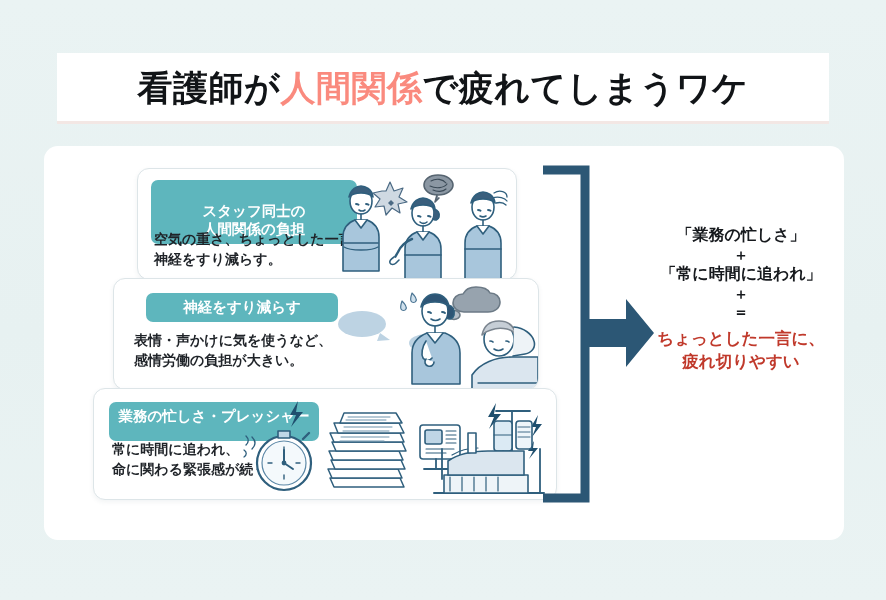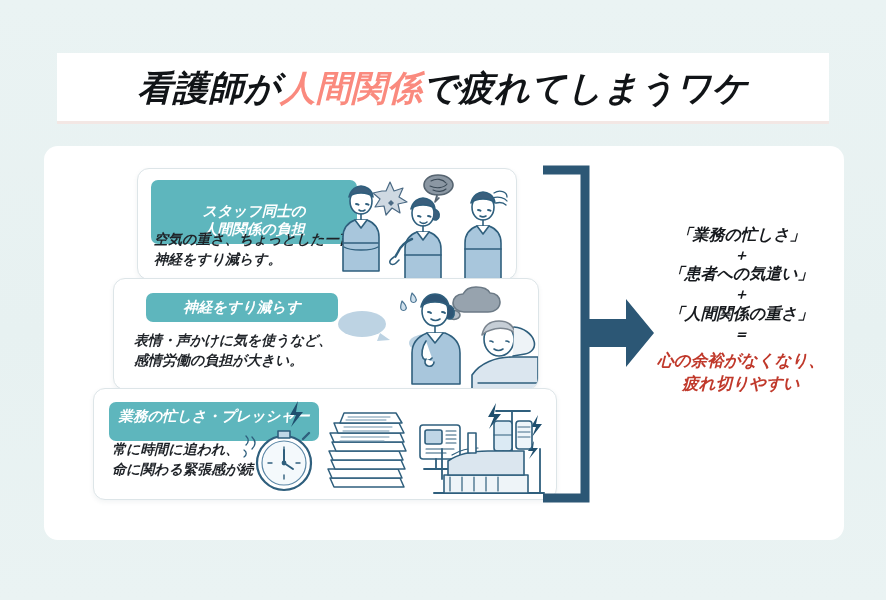--- a/index.html
+++ b/index.html
@@ -15,21 +15,20 @@
     background: #e9f2f2;
     position: relative;
   }
 
   
   #stage {
     position: absolute;
     left: 0; top: 0;
     width: 886px; height: 600px;
     background: linear-gradient(180deg,#eaf3f3 0%, #e7f1f1 55%, #eaf3f3 100%);
-    font-style: italic;
   }
 
   
   #title-card {
     position: absolute;
     left: 57px; top: 53px;
     width: 772px; height: 68px;
     background: #ffffff;
     box-shadow: 0 3px 0 0 #f3e7e4;
     display: flex;
@@ -360,22 +359,21 @@
 
   <div id="arrow">
     <svg viewBox="0 0 68 72" width="68" height="72">
       <path d="M0 22 H40 V2 L68 36 L40 70 V50 H0 Z" fill="#2c5775"></path>
     </svg>
   </div>
 
   <div id="conclusion">
     <div class="eq-line">「業務の忙しさ」</div>
     <div class="eq-op">＋</div>
-    <div class="eq-line">「患者への気遣い」</div>
+    <div class="eq-line">「常に時間に追われ」</div>
     <div class="eq-op">＋</div>
-    <div class="eq-line">「人間関係の重さ」</div>
     <div class="eq-op">＝</div>
-    <div id="result">心の余裕がなくなり、
+    <div id="result">ちょっとした一言に、
 疲れ切りやすい</div>
   </div>
 
 
 </div>
 
 </body></html>

